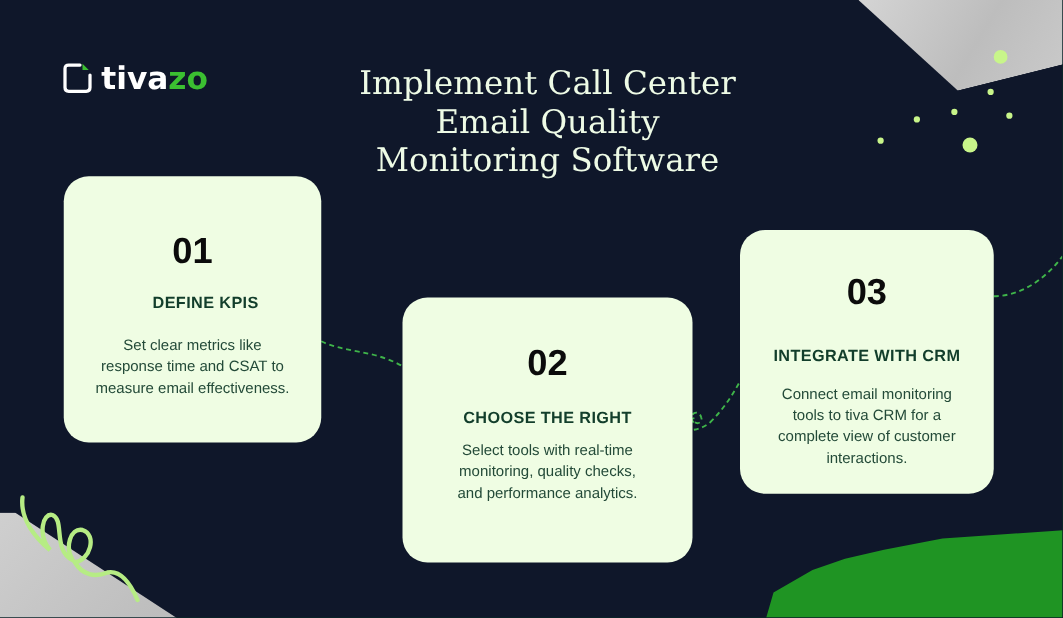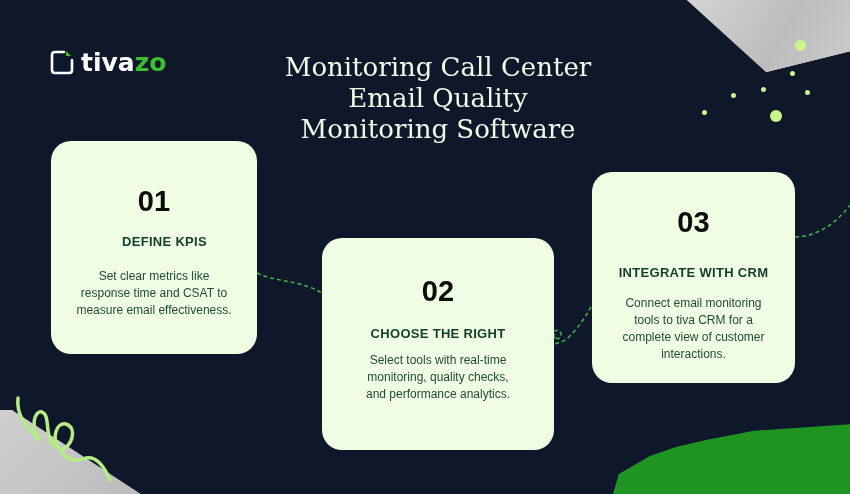--- a/index.html
+++ b/index.html
@@ -27,21 +27,21 @@
   .title { position:absolute; left:258px; top:52px; width:360px; text-align:center;
     font-family:"DejaVu Serif", serif; font-size:26px; line-height:31px; color:#eefbe6; font-weight:normal; }
 
   
   .card { position:absolute; background:#effde3; border-radius:20px; text-align:center; color:#103d2a; box-sizing:border-box; }
   .card .num { font-family:"Liberation Sans", sans-serif; font-weight:bold; font-size:29px; color:#0b0b0b; }
   .card .head { font-family:"Liberation Sans", sans-serif; font-weight:bold; font-size:13px; color:#123e2b; letter-spacing:0.3px; line-height:21px; }
   .card .body { font-family:"Liberation Sans", sans-serif; font-size:12px; color:#234a38; line-height:17px; }
   #card1 { left:51px; top:141px; width:206px; height:213px; }
   #card2 { left:322px; top:238px; width:232px; height:212px; }
-  #card3 { left:592px; top:172px; width:203px; height:211px; }
+  #card3 { left:592px; top:184px; width:203px; height:211px; }
 
   svg.connectors { position:absolute; left:0; top:0; }
 </style>
 </head>
 <body>
 
 <div class="stage">
 
   <div class="paper-tr"></div>
   <div class="paper-bl"></div>
@@ -66,21 +66,21 @@
     <div class="logo-icon">
       <svg width="24" height="26" viewBox="0 0 24 26">
         <path d="M14 3 H5 Q2 3 2 6 V21 Q2 24 5 24 H19 Q22 24 22 21 V11" fill="none" stroke="#ffffff" stroke-width="2.6" stroke-linecap="round"></path>
         <path d="M16 2 L16 7 L21 7 Z" fill="#3bbf31"></path>
       </svg>
     </div>
     <div class="logo-text"><span>tiva</span><span class="accent">zo</span></div>
   </div>
 
   <div class="title">
-    <div>Monitoring Call Center</div>
+    <div>Implement Call Center</div>
     <div>Email Quality</div>
     <div>Monitoring Software</div>
   </div>
 
   <div class="card" id="card1">
     <div class="num" style="margin-top:44px;line-height:32px;">01</div>
     <div class="head" style="margin-top:14px;padding-left:21px;">DEFINE KPIS</div>
     <div class="body" style="margin-top:16px;">
       <div>Set clear metrics like</div>
       <div>response time and CSAT to</div>

